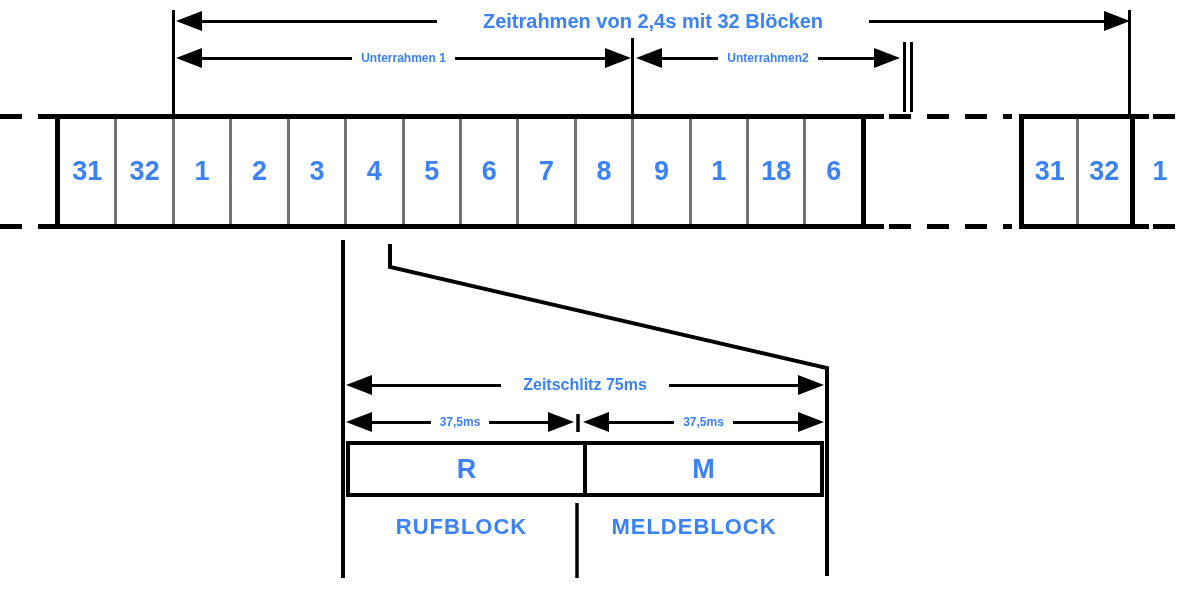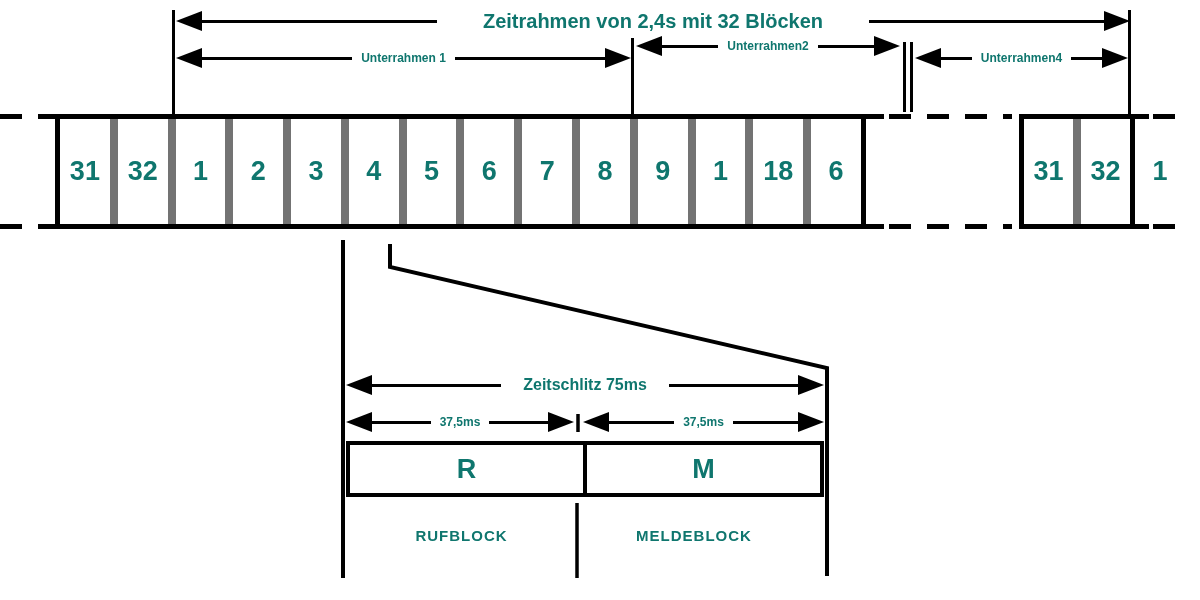--- a/index.html
+++ b/index.html
@@ -1,47 +1,47 @@
 <!DOCTYPE html>
 <html><head>
 <meta charset="utf-8">
 <style>
   html,body{margin:0;padding:0;background:#ffffff;}
   .stage{
     position:relative;width:1200px;height:600px;background:#ffffff;
-    font-family:"Liberation Sans",sans-serif;font-weight:bold;color:#0f766e;
+    font-family:"Liberation Sans",sans-serif;font-weight:bold;color:#3b82f6;
     overflow:hidden;
   }
   
   .vline{position:absolute;width:3px;background:#000;}
   
   .arrow{position:absolute;height:22px;display:flex;align-items:center;}
   .ah{width:0;height:0;border-top:10px solid transparent;border-bottom:10px solid transparent;flex:0 0 auto;}
   .ah-l{border-right:26px solid #000;}
   .ah-r{border-left:26px solid #000;}
   .aline{flex:1 1 auto;height:3px;background:#000;min-width:4px;}
   .albl{padding:0 9px;white-space:nowrap;font-size:12px;line-height:1;flex:0 0 auto;}
   .albl.big{font-size:20px;padding:0 46px;}
   .albl.slot{font-size:16px;padding:0 22px;}
   
   .hsolid{position:absolute;height:5px;background:#000;}
   .hdash{position:absolute;height:5px;
          background:repeating-linear-gradient(90deg,#000 0 22px,transparent 22px 38px);}
   
   .blockrow{position:absolute;display:flex;border:5px solid #000;box-sizing:border-box;}
   .cell{flex:1 1 0;display:flex;align-items:center;justify-content:center;
-        font-size:27px;border-right:8px solid #737373;}
+        font-size:27px;border-right:3px solid #737373;}
   .cell:last-child{border-right:none;}
   .opencell{position:absolute;display:flex;align-items:center;justify-content:center;font-size:27px;}
   
   .rmbox{position:absolute;display:flex;border:4px solid #000;box-sizing:border-box;}
   .rmcell{flex:1 1 0;display:flex;align-items:center;justify-content:center;font-size:27px;}
   .rmcell.first{border-right:4px solid #000;}
   .blockname{position:absolute;display:flex;align-items:center;justify-content:center;
-             font-size:15px;letter-spacing:1px;height:22px;margin-top:8px;}
+             font-size:22px;letter-spacing:1px;height:22px;}
   svg.overlay{position:absolute;left:0;top:0;pointer-events:none;}
 </style>
 </head>
 <body>
 
 <div class="stage">
 
   <div class="vline" style="left:172px;top:10px;height:104px"></div>
   <div class="vline" style="left:631px;top:38px;height:76px"></div>
   <div class="vline" style="left:903px;top:42px;height:70px"></div>
@@ -56,31 +56,24 @@
     <span class="ah ah-r"></span>
   </div>
 
   <div class="arrow" style="left:176px;top:47px;width:455px">
     <span class="ah ah-l"></span>
     <span class="aline"></span>
     <span class="albl">Unterrahmen 1</span>
     <span class="aline"></span>
     <span class="ah ah-r"></span>
   </div>
-  <div class="arrow" style="left:636px;top:35px;width:264px">
+  <div class="arrow" style="left:636px;top:47px;width:264px">
     <span class="ah ah-l"></span>
     <span class="aline"></span>
     <span class="albl">Unterrahmen2</span>
-    <span class="aline"></span>
-    <span class="ah ah-r"></span>
-  </div>
-  <div class="arrow" style="left:915px;top:47px;width:213px">
-    <span class="ah ah-l"></span>
-    <span class="aline"></span>
-    <span class="albl">Unterrahmen4</span>
     <span class="aline"></span>
     <span class="ah ah-r"></span>
   </div>
 
   <div class="hdash" style="left:0;top:114px;width:55px"></div>
   <div class="hdash" style="left:0;top:224px;width:55px"></div>
   <div class="hdash" style="left:889px;top:114px;width:123px"></div>
   <div class="hdash" style="left:889px;top:224px;width:123px"></div>
   <div class="hdash" style="left:1153px;top:114px;width:31px"></div>
   <div class="hdash" style="left:1153px;top:224px;width:31px"></div>

